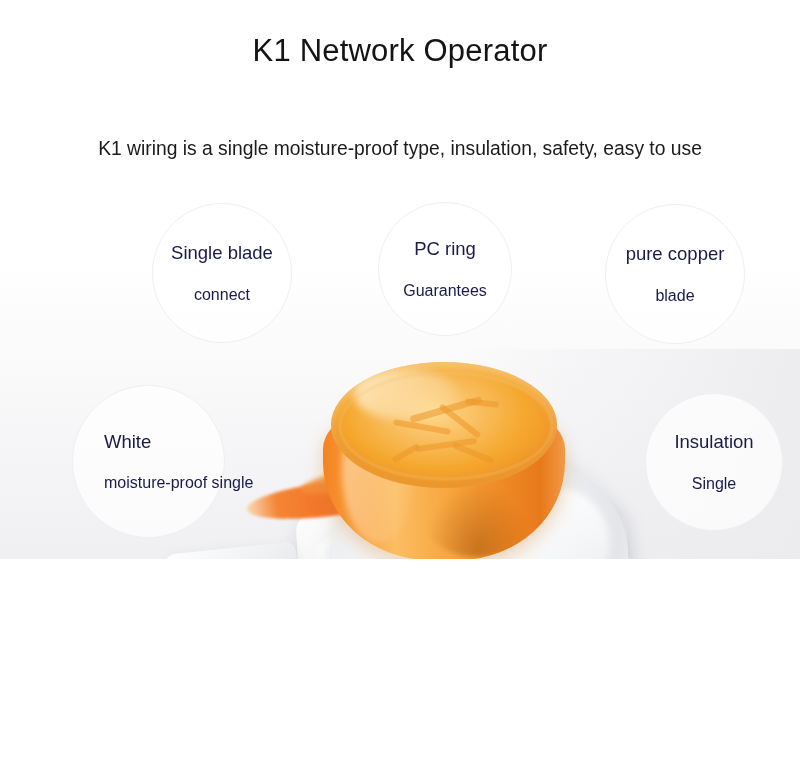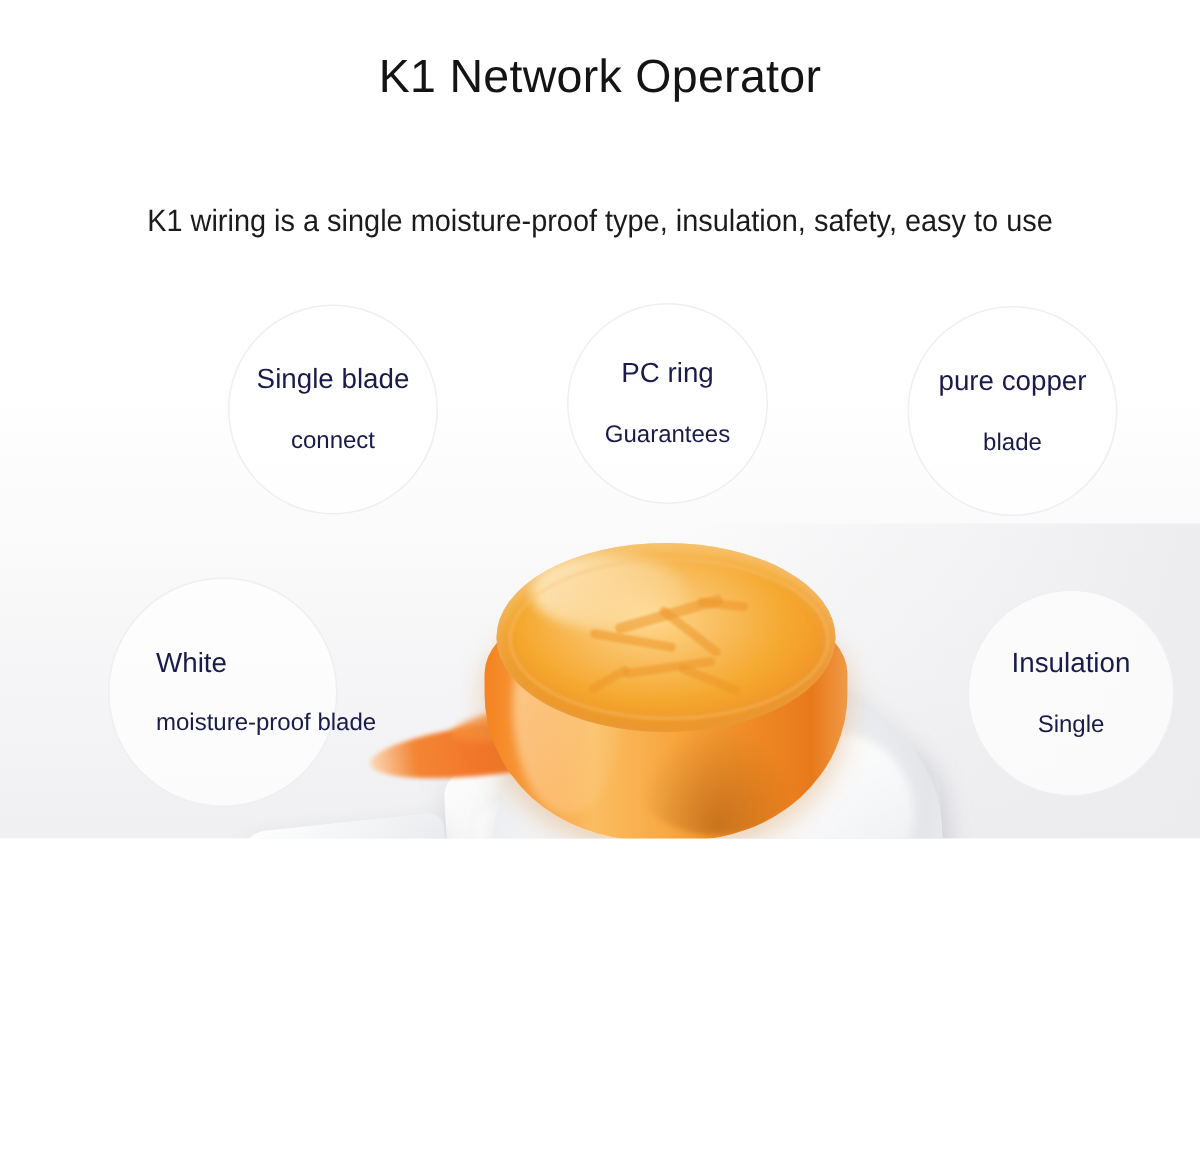--- a/index.html
+++ b/index.html
@@ -221,21 +221,21 @@
   <div class="badge big center" style="left:378px;top:202px;width:134px;height:134px;">
     <div class="txt">
       <span class="l1">PC ring</span>
       <span class="l2">Guarantees</span>
     </div>
   </div>
 
   <div class="badge big" style="left:72px;top:385px;width:153px;height:153px;text-align:right;">
     <div class="txt" style="left:31px;transform:translate(0,-50%);">
       <span class="l1">White</span>
-      <span class="l2">moisture-proof blade</span>
+      <span class="l2">moisture-proof single</span>
     </div>
   </div>
 
   <div class="badge big center" style="left:645px;top:393px;width:138px;height:138px;">
     <div class="txt">
       <span class="l1">Insulation</span>
       <span class="l2">Single</span>
     </div>
   </div>
 

